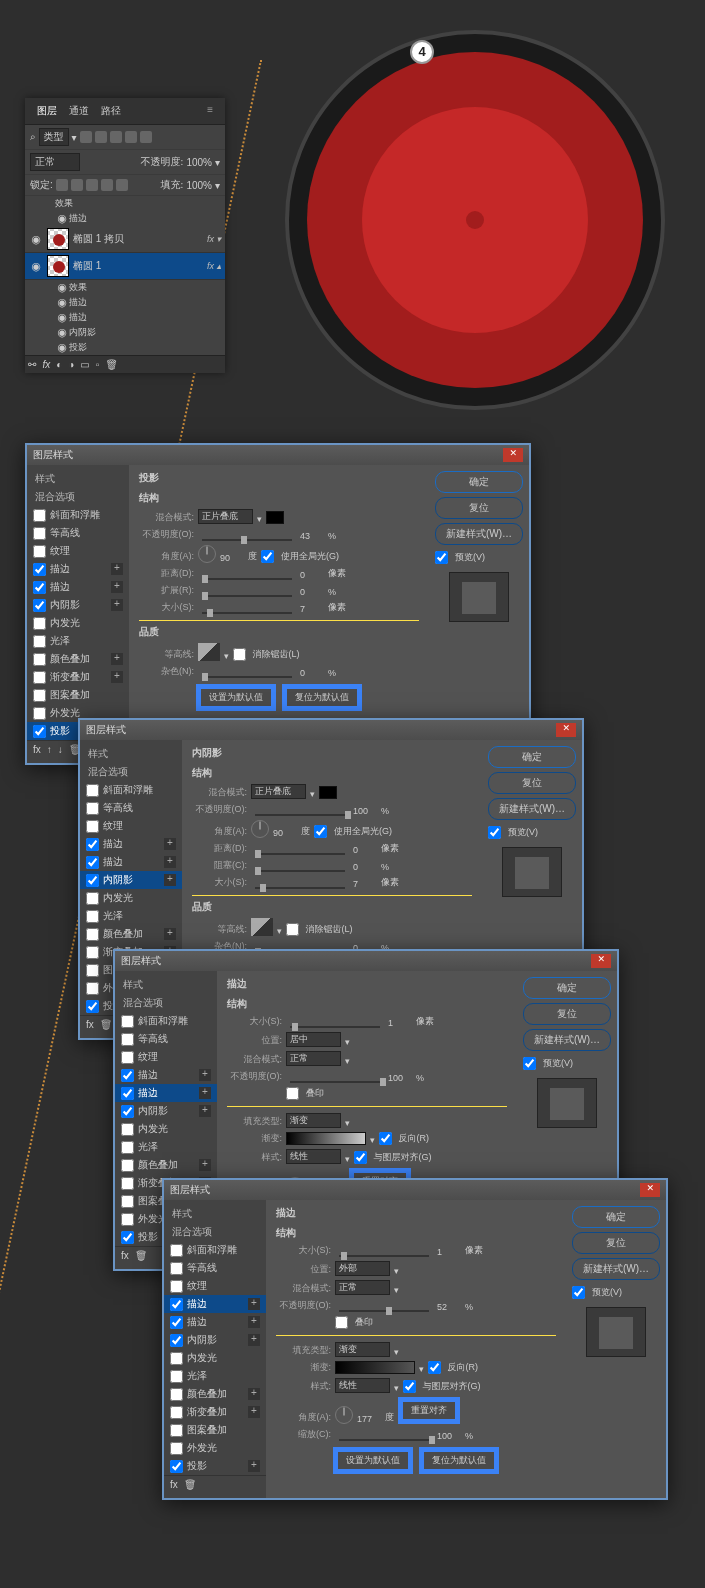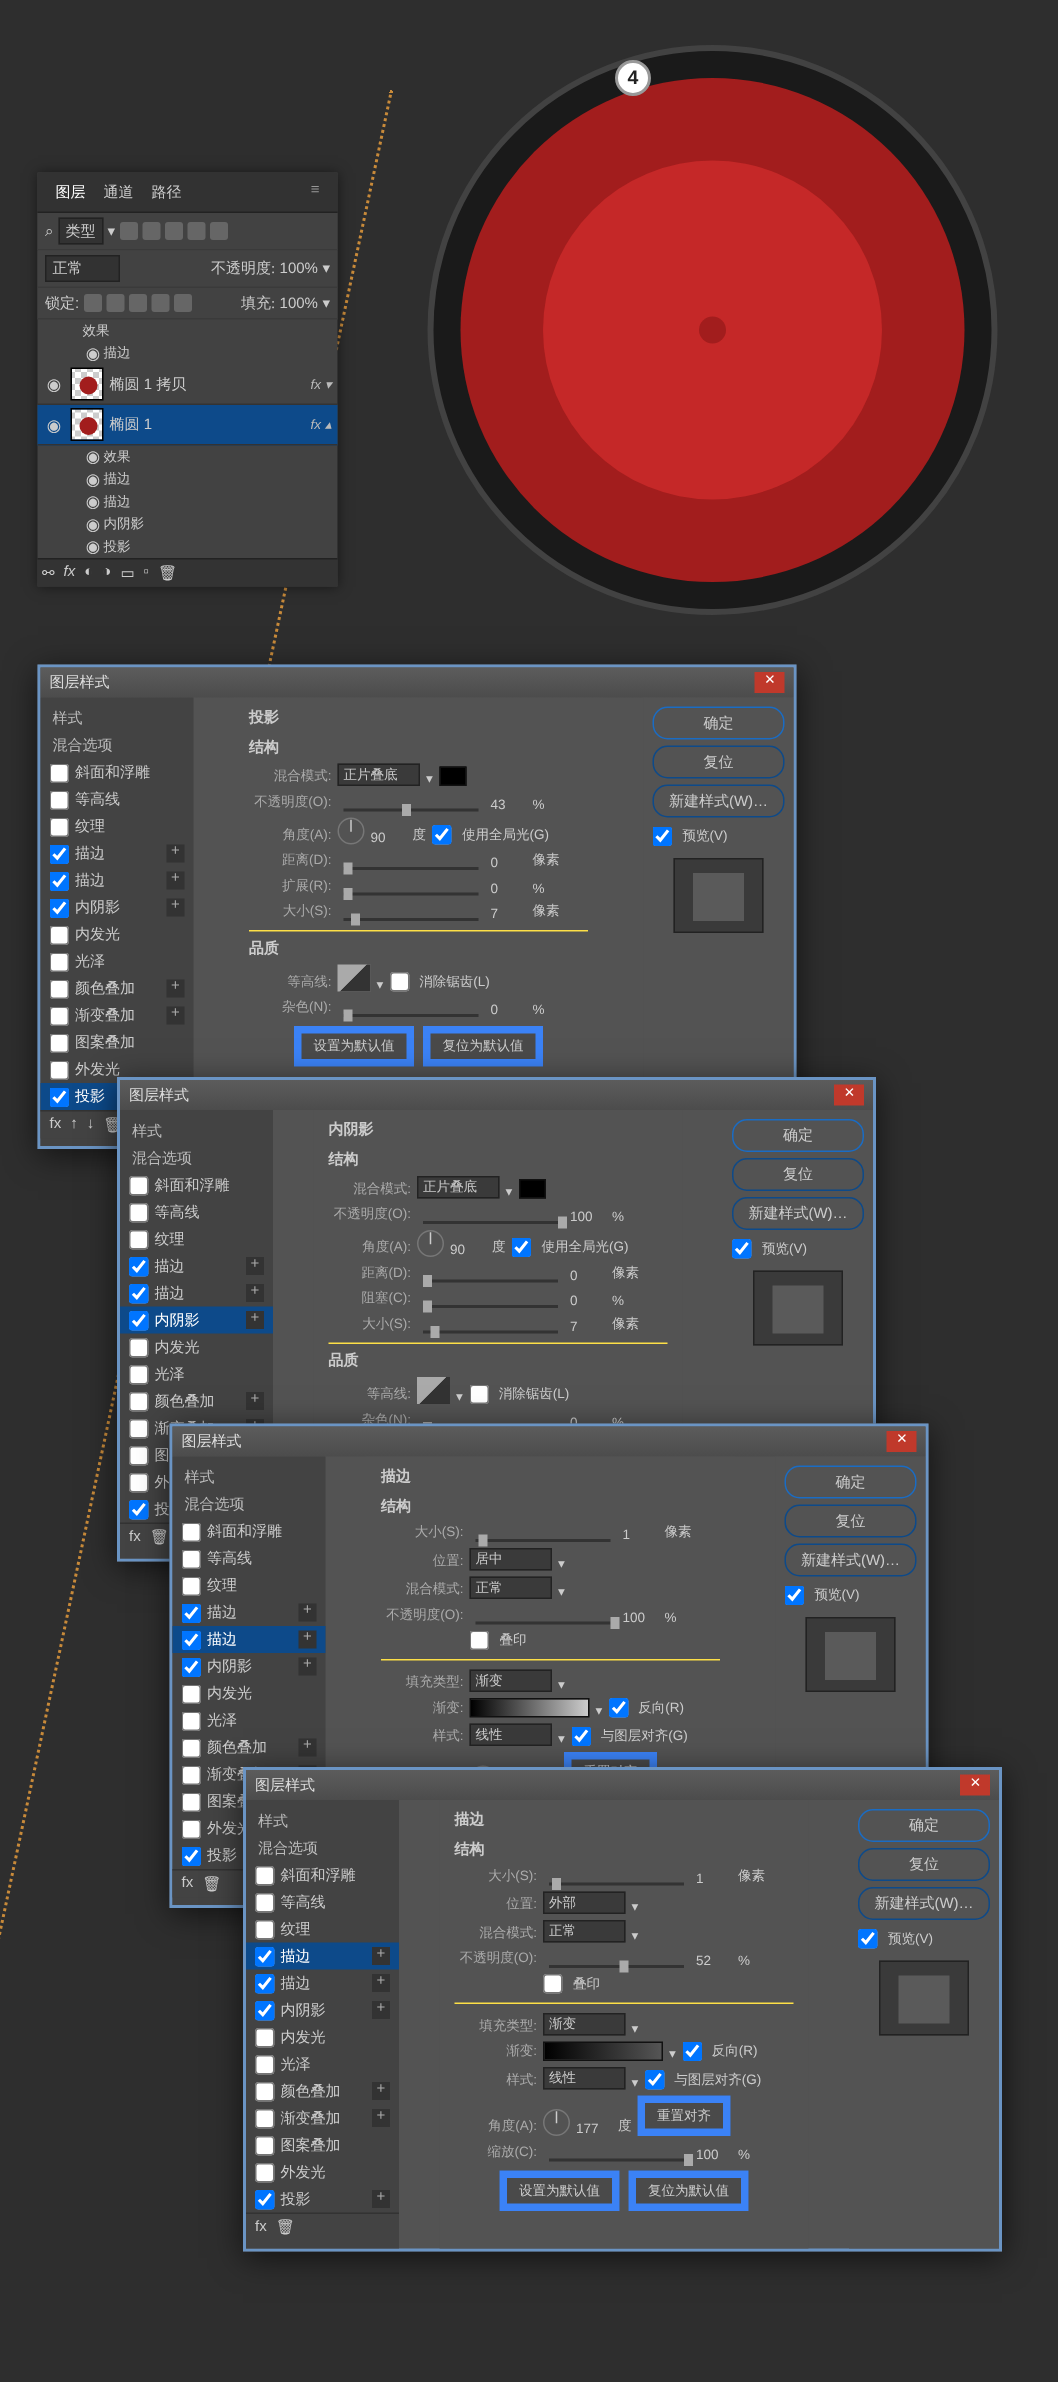--- a/index.html
+++ b/index.html
@@ -7,21 +7,21 @@
 .canvas { position: absolute; top: 20px; left: 245px; width: 440px; height: 420px; }
 .target { position: absolute; top: 10px; left: 40px; width: 380px; height: 380px; border-radius: 50%; background: #1a1a1a; border: 4px solid #424242; }
 .ring1 { position: absolute; top: 18px; left: 18px; right: 18px; bottom: 18px; border-radius: 50%; background: #a21d1d; }
 .ring2 { position: absolute; top: 55px; left: 55px; right: 55px; bottom: 55px; border-radius: 50%; background: #c52828; }
 .center { position: absolute; top: 110px; left: 110px; right: 110px; bottom: 110px; border-radius: 50%; background: #e3c733; }
 .dot { position: absolute; top: 50%; left: 50%; width: 18px; height: 18px; margin: -9px 0 0 -9px; border-radius: 50%; background: #a21d1d; }
 .badge { position: absolute; top: 40px; left: 410px; width: 24px; height: 24px; border-radius: 50%; background: #fff; border: 2px solid #999; text-align: center; line-height: 20px; font-size: 13px; font-weight: bold; color: #222; }
 .path { position: absolute; top: 60px; left: 260px; width: 500px; height: 1500px; border-left: 2px dotted #c88a3a; transform: rotate(12deg); transform-origin: top left; pointer-events: none; }
 
 
-.layer-panel { position: absolute; top: 115px; left: 25px; width: 200px; background: #424242; box-shadow: 0 0 8px rgba(0,0,0,.5); font-size: 10px; color: #ccc; }
+.layer-panel { position: absolute; top: 98px; left: 25px; width: 200px; background: #424242; box-shadow: 0 0 8px rgba(0,0,0,.5); font-size: 10px; color: #ccc; }
 .lp-tabs { display: flex; padding: 4px 6px; background: #323232; border-bottom: 1px solid #222; }
 .lp-tabs span { padding: 2px 6px; cursor: pointer; }
 .lp-tabs span.act { color: #fff; }
 .lp-menu { margin-left: auto; color: #999; }
 .lp-row { display: flex; align-items: center; padding: 3px 5px; gap: 3px; background: #424242; border-bottom: 1px solid #3a3a3a; }
 .lp-select { background: #323232; border: 1px solid #222; color: #ccc; font-size: 10px; padding: 1px 4px; }
 .icn { display: inline-block; width: 12px; height: 12px; background: #666; border-radius: 2px; }
 .layer { display: flex; align-items: center; padding: 2px 4px; border-bottom: 1px solid #333; }
 .layer.sel { background: #0d4a8a; }
 .eye { width: 14px; text-align: center; color: #ccc; font-size: 11px; }
@@ -30,21 +30,21 @@
 .thumb .redball { position: absolute; top: 5px; left: 5px; width: 12px; height: 12px; border-radius: 50%; background: #a21d1d; }
 .fxlink { margin-left: auto; font-style: italic; font-size: 9px; color: #bbb; }
 .eff { padding: 1px 4px 1px 30px; display: flex; align-items: flex-end; font-size: 9px; }
 .eff .eye { width: 14px; }
 .lp-foot { display: flex; padding: 3px; gap: 6px; background: #333; border-top: 1px solid #222; justify-content: flex-start; }
 
 
 .dialog { position: absolute; background: #535353; border: 2px solid #6a94c4; font-size: 10px; color: #ccc; box-shadow: 0 4px 20px rgba(0,0,0,.6); }
 .dlg-title { background: linear-gradient(#5c5c5c, #4c4c4c); padding: 3px 6px; display: flex; color: #ddd; }
 .dlg-close { margin-left: auto; background: #c0392b; color: #fff; padding: 0 6px; font-size: 9px; cursor: pointer; }
-.dlg-body { display: flex; gap: 27px; }
+.dlg-body { display: flex; }
 .dlg-side { width: 102px; background: #434343; padding: 5px 0; }
 .dlg-side h4 { font-size: 10px; font-weight: normal; padding: 2px 8px; color: #bbb; }
 .sitem { display: flex; align-items: center; padding: 2px 6px; cursor: pointer; }
 .sitem.act { background: #0d4a8a; color: #fff; }
 .sitem input { margin-right: 4px; }
 .sitem .pl { margin-left: auto; width: 12px; height: 12px; background: #333; color: #aaa; text-align: center; line-height: 10px; font-size: 10px; }
 .dlg-main { flex: 1; padding: 6px 10px; background: #535353; }
 .dlg-main h5 { font-size: 10px; padding-bottom: 2px; }
 .struct { border-bottom: 1px solid #fde047; padding: 4px 0; margin-bottom: 4px; }
 .frow { display: flex; align-items: flex-end; padding: 2px 0; font-size: 9px; gap: 4px; }

